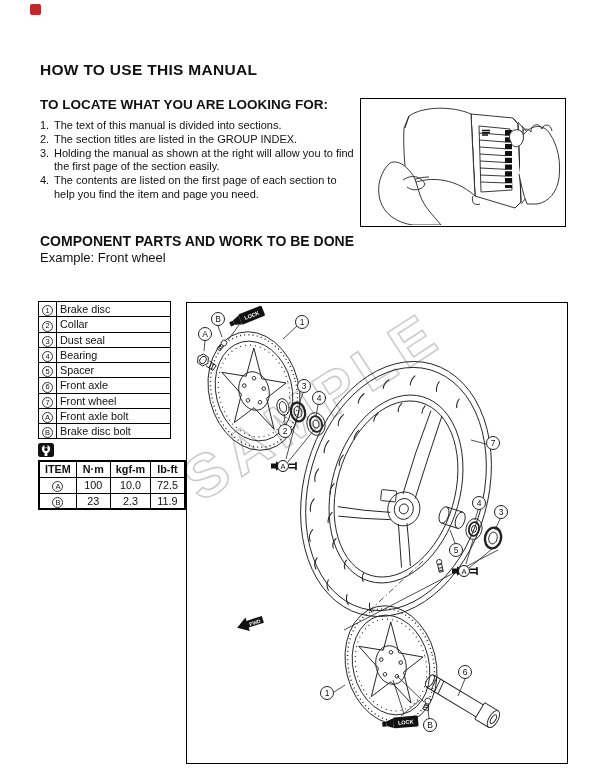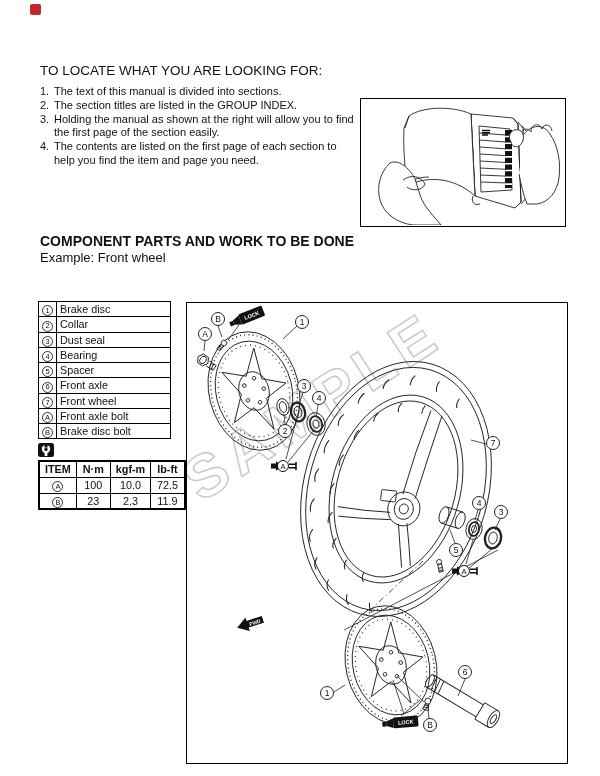--- a/index.html
+++ b/index.html
@@ -4,21 +4,21 @@
 <style>
   * { margin:0; padding:0; box-sizing:border-box; }
   html,body { width:600px; height:776px; background:#fff; }
   body { position:relative; overflow:hidden; font-family:"Liberation Sans", sans-serif; color:#111; }
   .abs { position:absolute; }
 
   #marker { left:30px; top:4px; width:11px; height:11px; border-radius:2px; }
 
   #intro { left:40px; top:61px; width:322px; }
   #intro h1 { font-size:15.5px; font-weight:bold; letter-spacing:.3px; }
-  #intro h2 { font-size:13.5px; font-weight:normal; margin-top:2px; }
+  #intro h2 { font-size:13.5px; font-weight:bold; margin-top:18px; }
   .steps { margin-top:7px; }
   .step { display:flex; font-size:11px; line-height:13.8px; }
   .step-num { width:14px; flex:none; }
   .step-text { width:304px; }
 
   #illus { left:360px; top:98px; width:206px; height:129px; border:1.4px solid #000; background:#fff; }
   #illus svg { display:block; }
 
   #component { left:40px; top:233px; width:534px; }
   #component h3 { font-size:14px; font-weight:bold; }
@@ -52,20 +52,21 @@
   .callout text { font-size:8.5px; text-anchor:middle; fill:#111; stroke:none; }
   .leader { stroke:#222; stroke-width:.8; fill:none; }
   .tread { stroke:#222; stroke-width:1.05; fill:none; stroke-linecap:round; }
 </style>
 </head>
 <body>
 
 <div id="marker" class="abs" style="background:#c1272d"></div>
 
 <div id="intro" class="abs">
+  <h1>HOW TO USE THIS MANUAL</h1>
   <h2>TO LOCATE WHAT YOU ARE LOOKING FOR:</h2>
   <div class="steps">
     <div class="step">
       <span class="step-num">1.</span>
       <span class="step-text">The text of this manual is divided into sections.</span>
     </div>
     <div class="step">
       <span class="step-num">2.</span>
       <span class="step-text">The section titles are listed in the GROUP INDEX.</span>
     </div>

